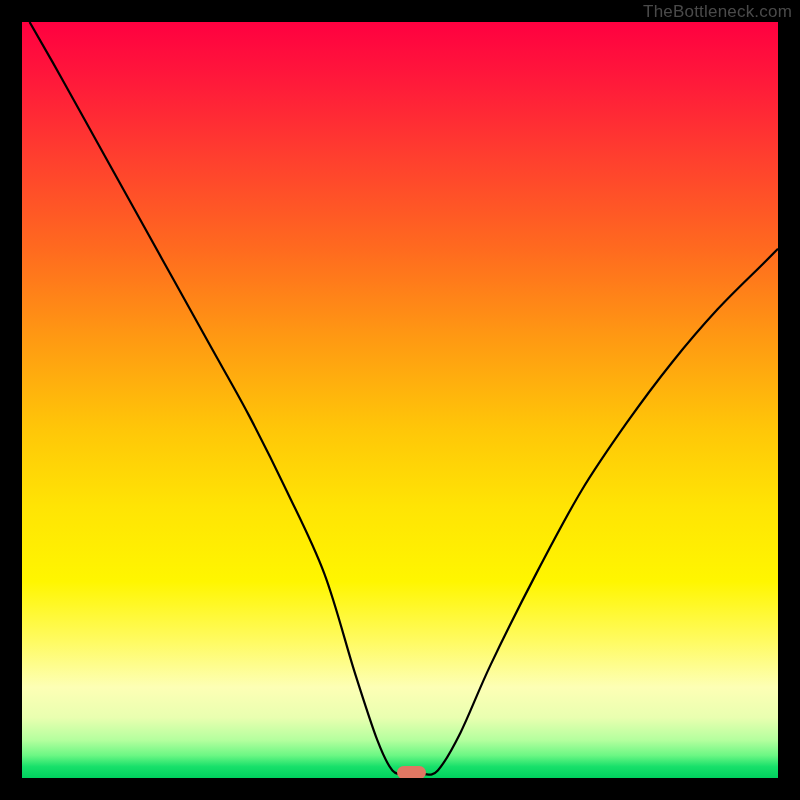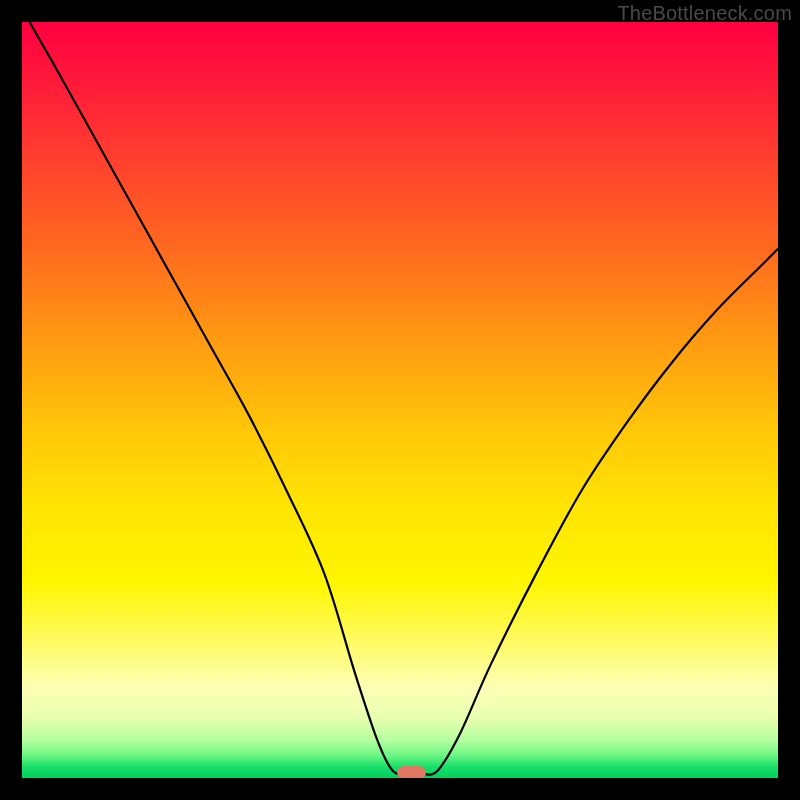--- a/index.html
+++ b/index.html
@@ -50,21 +50,21 @@
   .marker {
     position: absolute;
     border-radius: 999px;
     background: #e07763;
   }
   .watermark {
     position: absolute;
     top: 2px;
     right: 8px;
     color: #4a4a4a;
-    font-size: 20px;
+    font-size: 17px;
     letter-spacing: 0.2px;
     font-weight: 500;
   }
   svg.curve {
     position: absolute;
     inset: 0;
   }
 </style>
 </head>
 <body>

